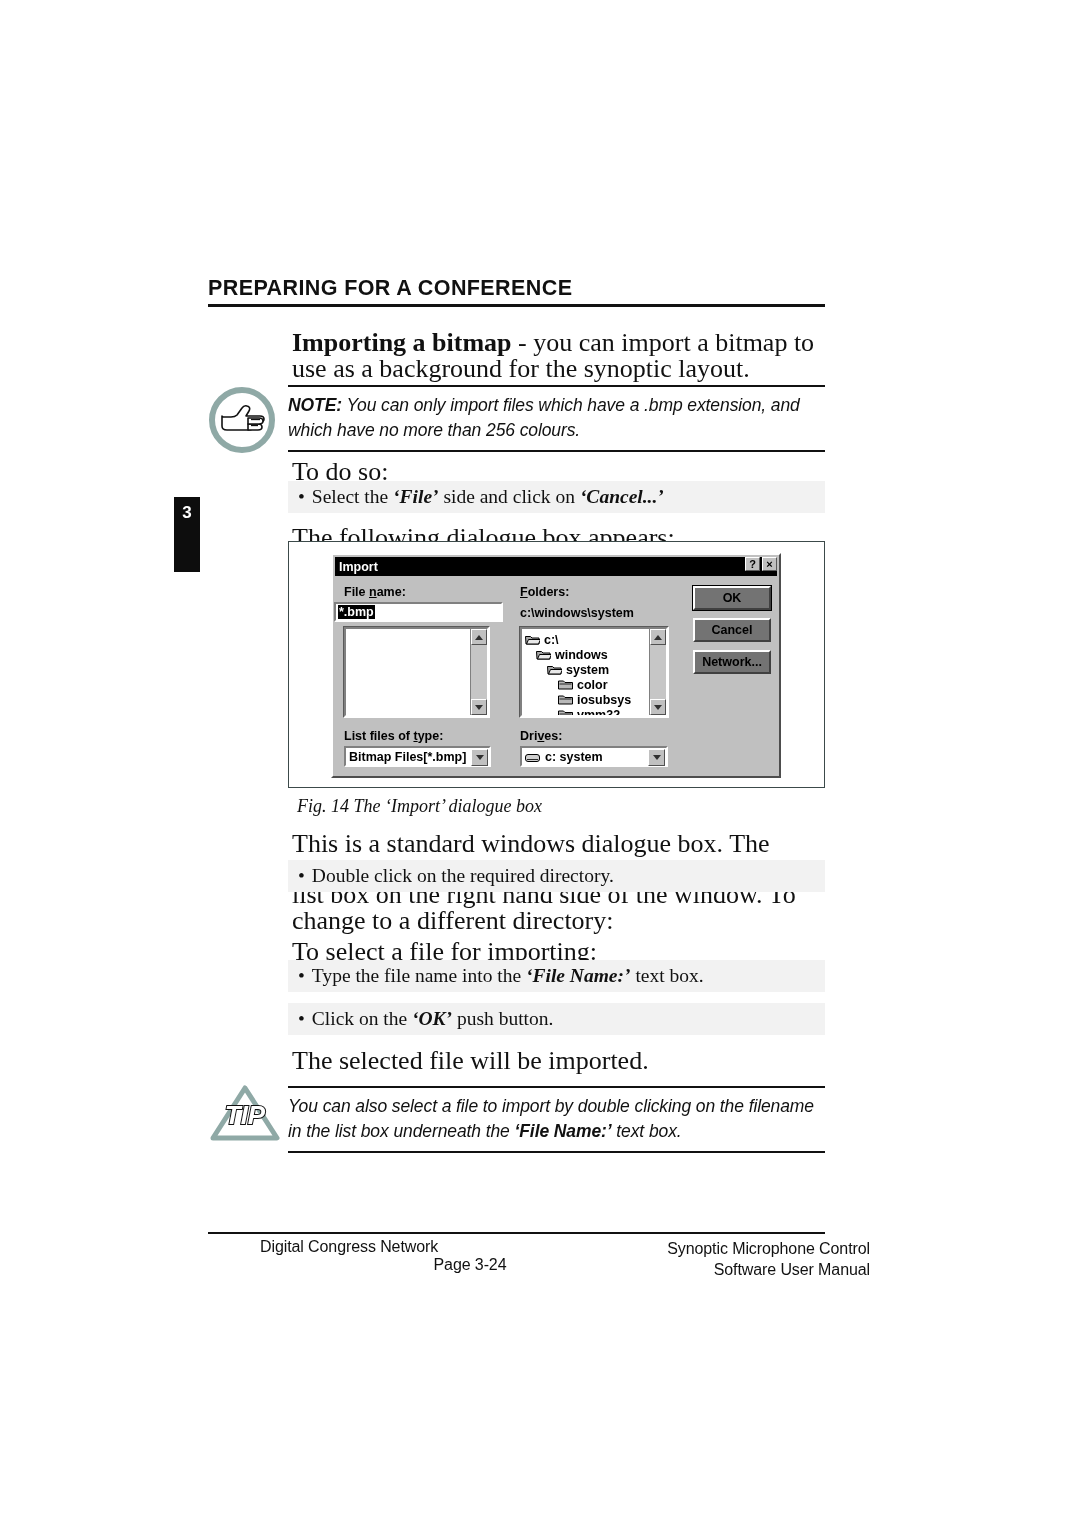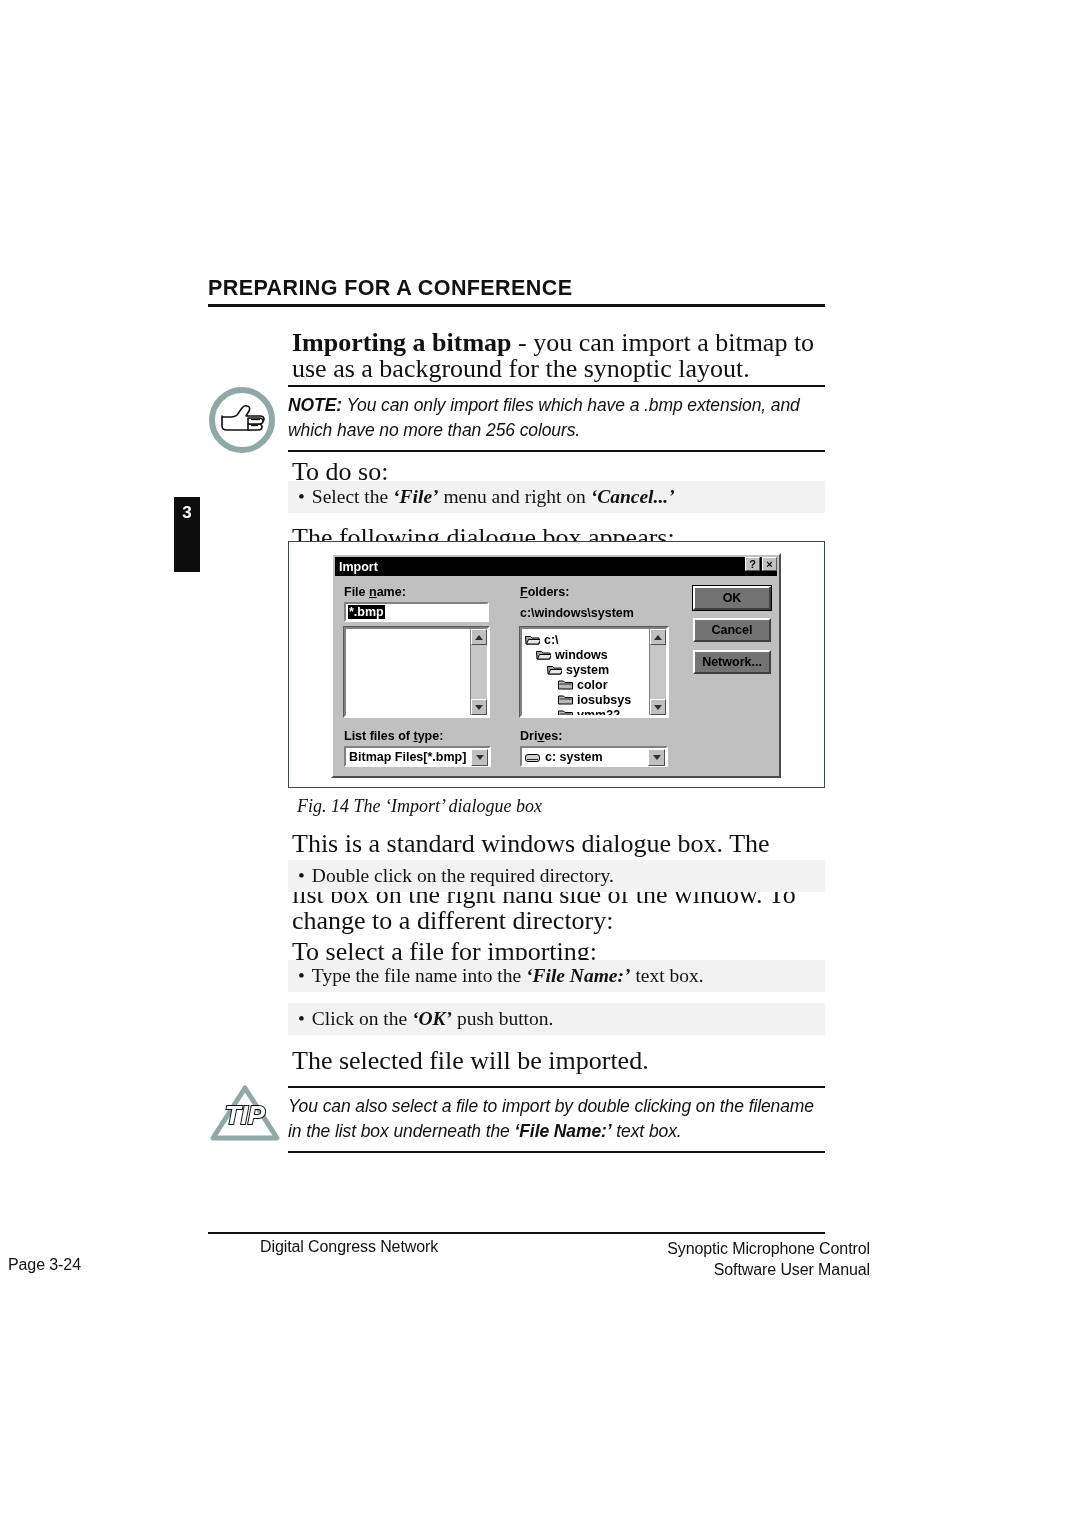--- a/index.html
+++ b/index.html
@@ -363,21 +363,21 @@
   .footer {
     position: absolute;
     top: 1238px;
     font-family: "Liberation Sans", sans-serif;
     font-size: 16px;
     color: #111111;
     letter-spacing: -0.1px;
     margin-left: 8px;
   }
   .footer-left  { left: 252px; }
-  .footer-center{ left: 0; width: 924px; top: 1256px; }
+  .footer-center{ left: 0; width: 924px; text-align: center; top: 1256px; }
   .footer-right { right: 210px; text-align: right; }
   .footer-right div { line-height: 21px; }
 </style>
 </head>
 <body>
 
 <div class="page">
 
   <div class="chapter-tab">3</div>
 
@@ -408,21 +408,21 @@
     <p>
       <span class="b">NOTE:</span><span> You can only import files which have a .bmp extension, and which have no more than 256 colours.</span>
     </p>
   </div>
 
   <div class="col" style="top:455px;">
     <p class="body">To do so:</p>
   </div>
 
   <div class="bullet-band" style="top:481px;">
-    <span class="dot">•</span><span>Select the </span><span class="bi">‘File’</span><span> menu and right on </span><span class="bi">‘Cancel...’</span>
+    <span class="dot">•</span><span>Select the </span><span class="bi">‘File’</span><span> side and click on </span><span class="bi">‘Cancel...’</span>
   </div>
 
   <div class="col" style="top:521px;">
     <p class="body">The following dialogue box appears:</p>
   </div>
 
   <div class="figure-frame">
 
     <div class="dialog">
 
@@ -431,21 +431,21 @@
       </div>
       <div class="titlebar-btns">
         <div class="tb-btn">?</div>
         <div class="tb-btn">×</div>
       </div>
 
       <div class="dlg-label" style="left:11px; top:30px;">
         <span>File </span><u>n</u><span>ame:</span>
       </div>
 
-      <div class="sunken filename-input" style="left:11px; top:47px; width:145px; height:20px;">
+      <div class="sunken filename-input" style="left:1px; top:47px; width:169px; height:20px;">
         <span class="sel">*.bmp</span>
       </div>
 
       <div class="outer-sunken" style="left:10px; top:71px; width:147px; height:92px;"></div>
       <div class="sunken listbox" style="left:11px; top:72px; width:145px; height:90px;"></div>
       <div class="scrollbar" style="left:137px; top:74px; width:17px; height:86px;">
         <div class="sb-arrow">
             <span class="tri-up"></span>
           </div>
         <div class="sb-arrow" style="position:absolute; bottom:0; left:0;">

